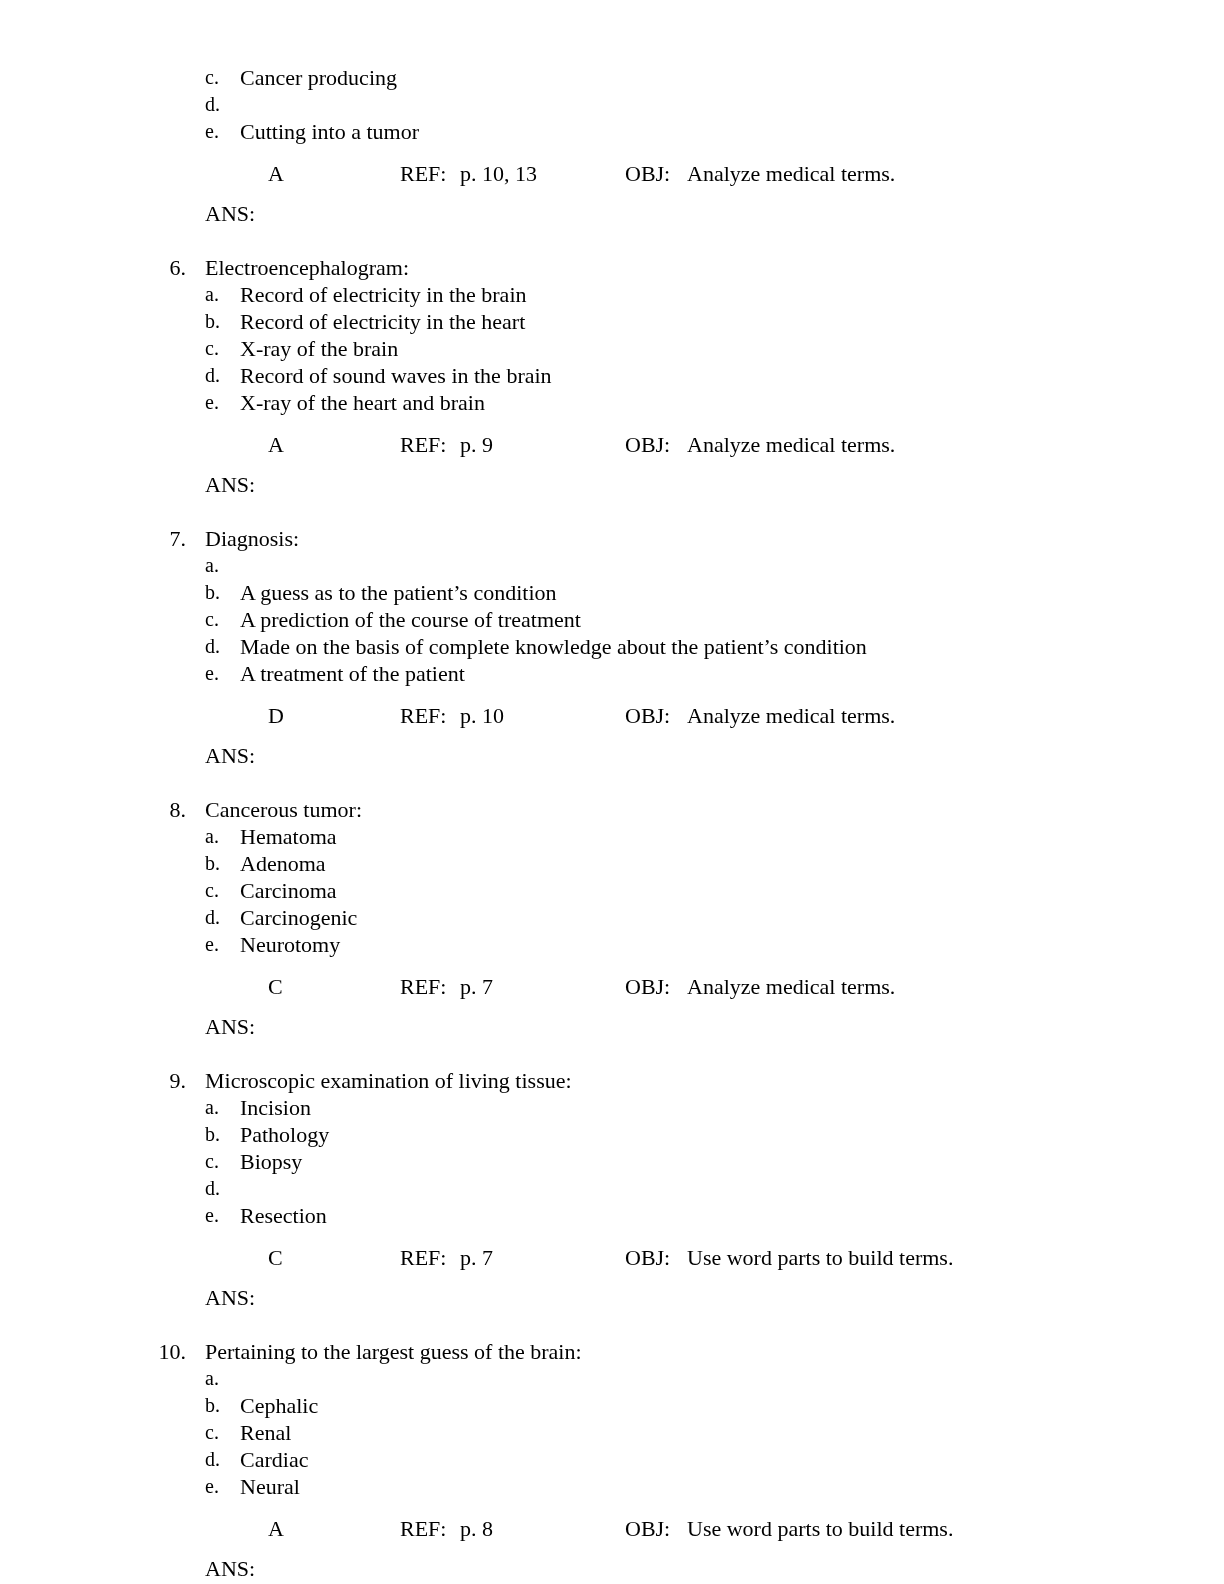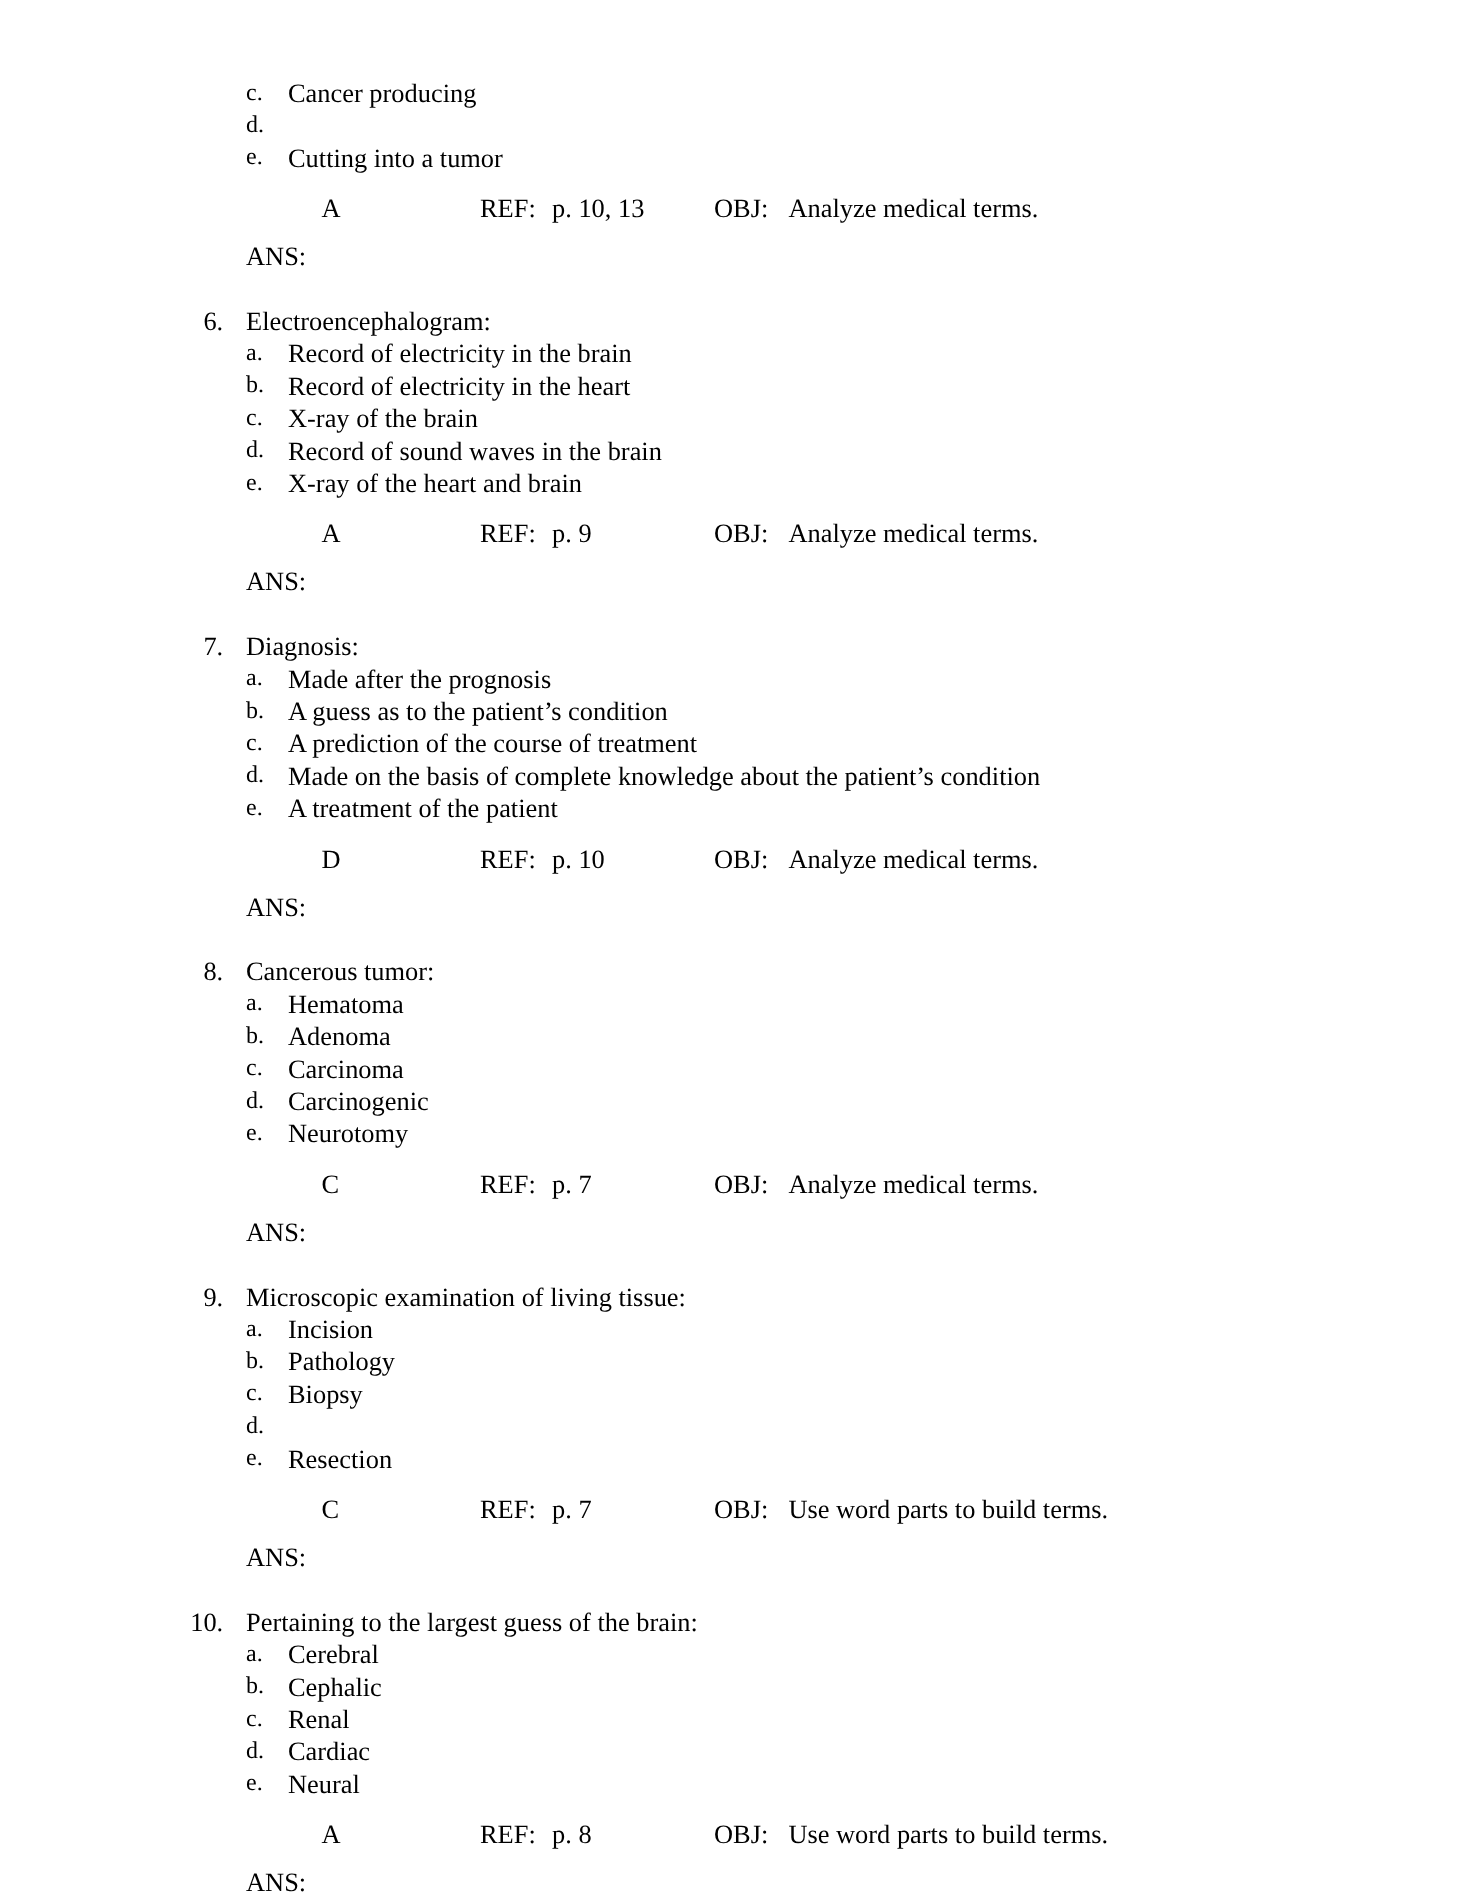--- a/index.html
+++ b/index.html
@@ -42,21 +42,21 @@
   .ans-row {
     display: flex;
     padding-left: 65px;
     margin-top: 15px;
     white-space: nowrap;
   }
   .ans-label { width: 63px; flex-shrink: 0; margin-top: 40px; }
   .ans-value { width: 132px; flex-shrink: 0; }
   .ref-label { width: 60px; flex-shrink: 0; }
   .ref-value { width: 135px; flex-shrink: 0; }
-  .obj-label { width: 62px; flex-shrink: 0; }
+  .obj-label { width: 62px; flex-shrink: 0; margin-left: 30px; }
   .obj-value { flex: 1; }
 </style>
 </head>
 <body>
 
 <div class="page">
 
   <section>
     <div id="continued-options">
   <div class="option-row">
@@ -130,21 +130,20 @@
   </section>
 
   <section class="question-block">
     <div class="question-row">
       <span class="qnum">7.</span>
       <span class="qstem">Diagnosis:</span>
     </div>
     <div class="options">
   <div class="option-row">
     <span class="opt-letter">a.</span>
-    <span class="opt-text">Made after the prognosis</span>
   </div>
 
   <div class="option-row">
     <span class="opt-letter">b.</span>
     <span class="opt-text">A guess as to the patient’s condition</span>
   </div>
 
   <div class="option-row">
     <span class="opt-letter">c.</span>
     <span class="opt-text">A prediction of the course of treatment</span>
@@ -258,21 +257,20 @@
   </section>
 
   <section class="question-block">
     <div class="question-row">
       <span class="qnum">10.</span>
       <span class="qstem">Pertaining to the largest guess of the brain:</span>
     </div>
     <div class="options">
   <div class="option-row">
     <span class="opt-letter">a.</span>
-    <span class="opt-text">Cerebral</span>
   </div>
 
   <div class="option-row">
     <span class="opt-letter">b.</span>
     <span class="opt-text">Cephalic</span>
   </div>
 
   <div class="option-row">
     <span class="opt-letter">c.</span>
     <span class="opt-text">Renal</span>

